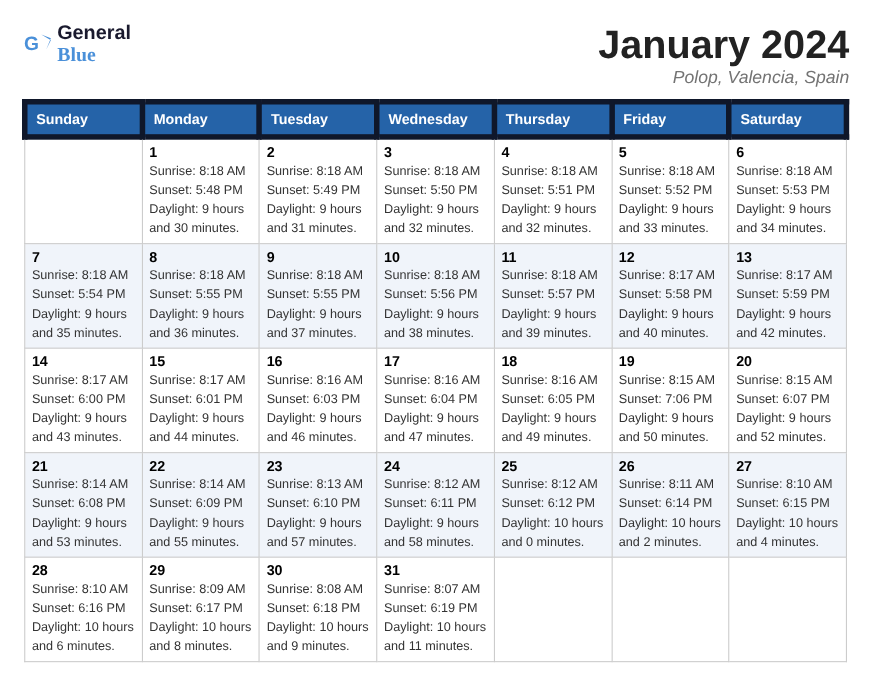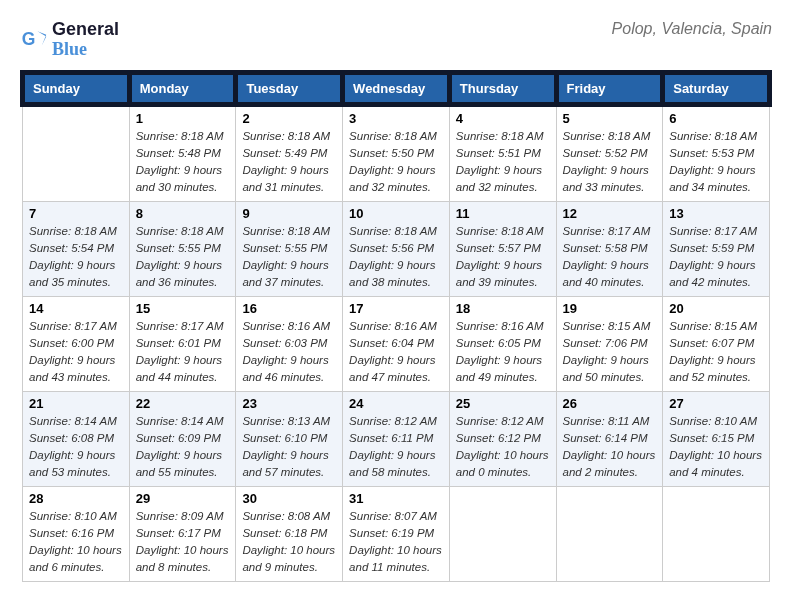--- a/index.html
+++ b/index.html
@@ -71,21 +71,20 @@
     }
     .day-num {
       font-weight: bold;
       font-size: 13px;
       margin-bottom: 2px;
       display: block;
     }
     .day-info {
       color: #333;
       line-height: 1.5;
-      font-style: italic;
     }
     .empty-cell {
       background: #f9f9f9;
     }
     .alt-row td {
       background: #f0f4fa;
     }
     .normal-row td {
       background: #fff;
     }
@@ -98,20 +97,21 @@
     <svg class="logo-icon" viewBox="0 0 32 32" xmlns="http://www.w3.org/2000/svg">
       <text x="2" y="22" font-size="20" fill="#4a90d9" font-weight="bold">G</text>
       <polygon points="20,6 30,12 25,22 30,10" fill="#4a90d9"></polygon>
     </svg>
     <div class="logo-text">
       <div>General</div>
       <div><span>Blue</span></div>
     </div>
   </div>
   <div class="title-block">
+    <div class="month-title">January 2024</div>
     <div class="location">Polop, Valencia, Spain</div>
   </div>
 </div>
 
 <table class="calendar">
   <thead>
     <tr>
     <th>Sunday</th>
         <th>Monday</th>
         <th>Tuesday</th>

